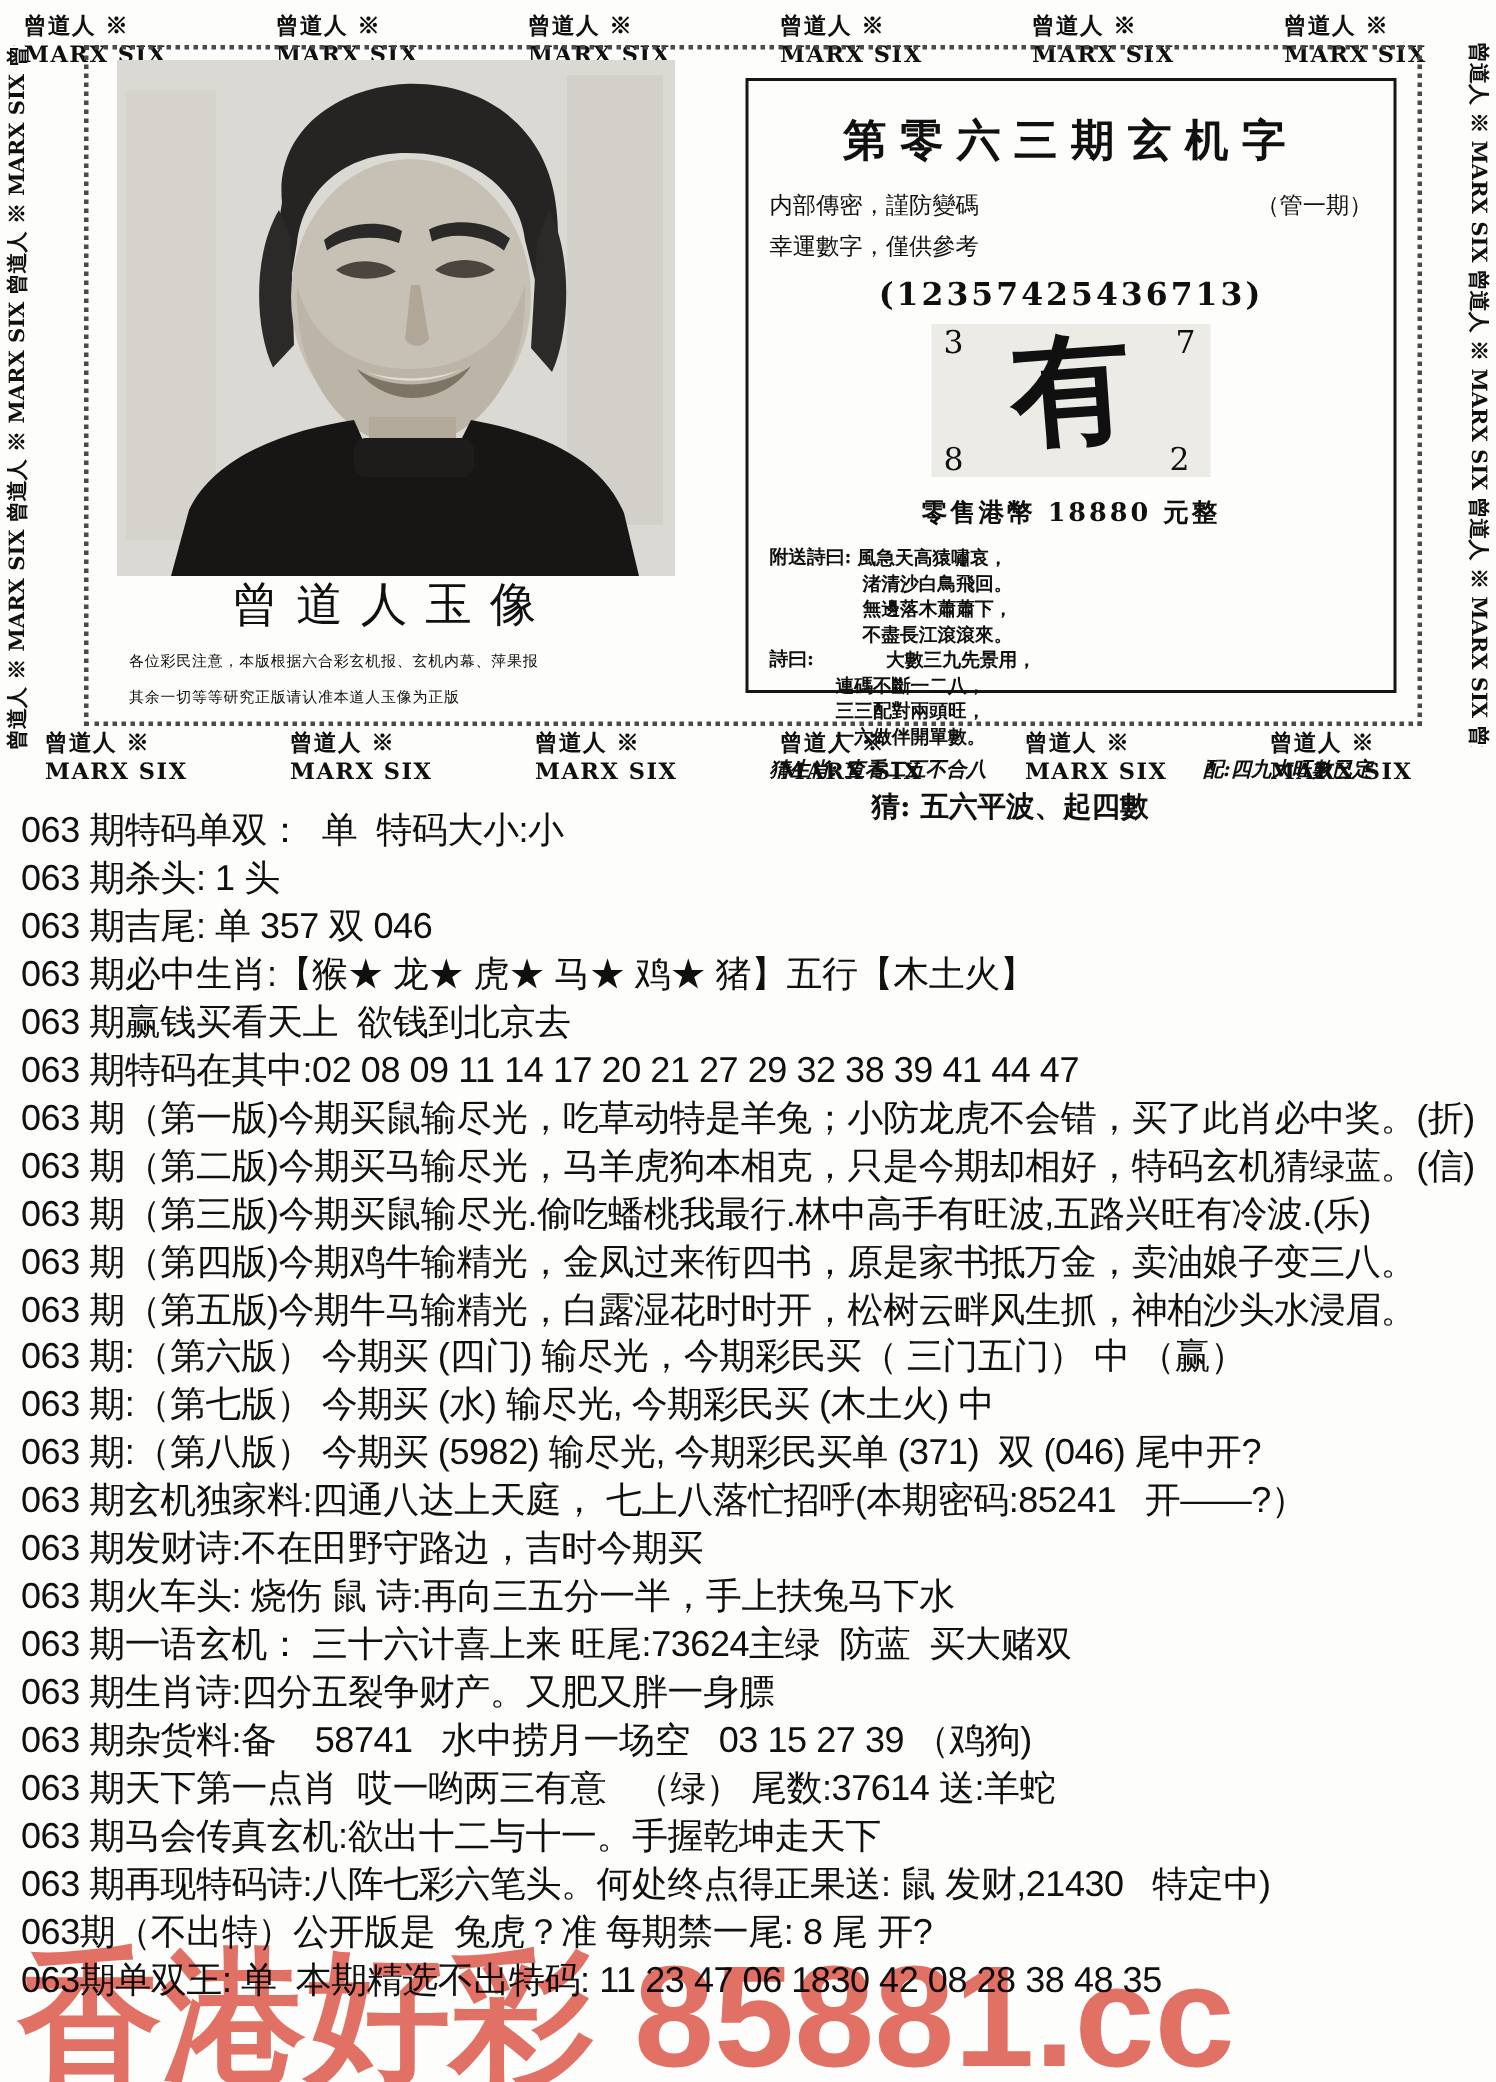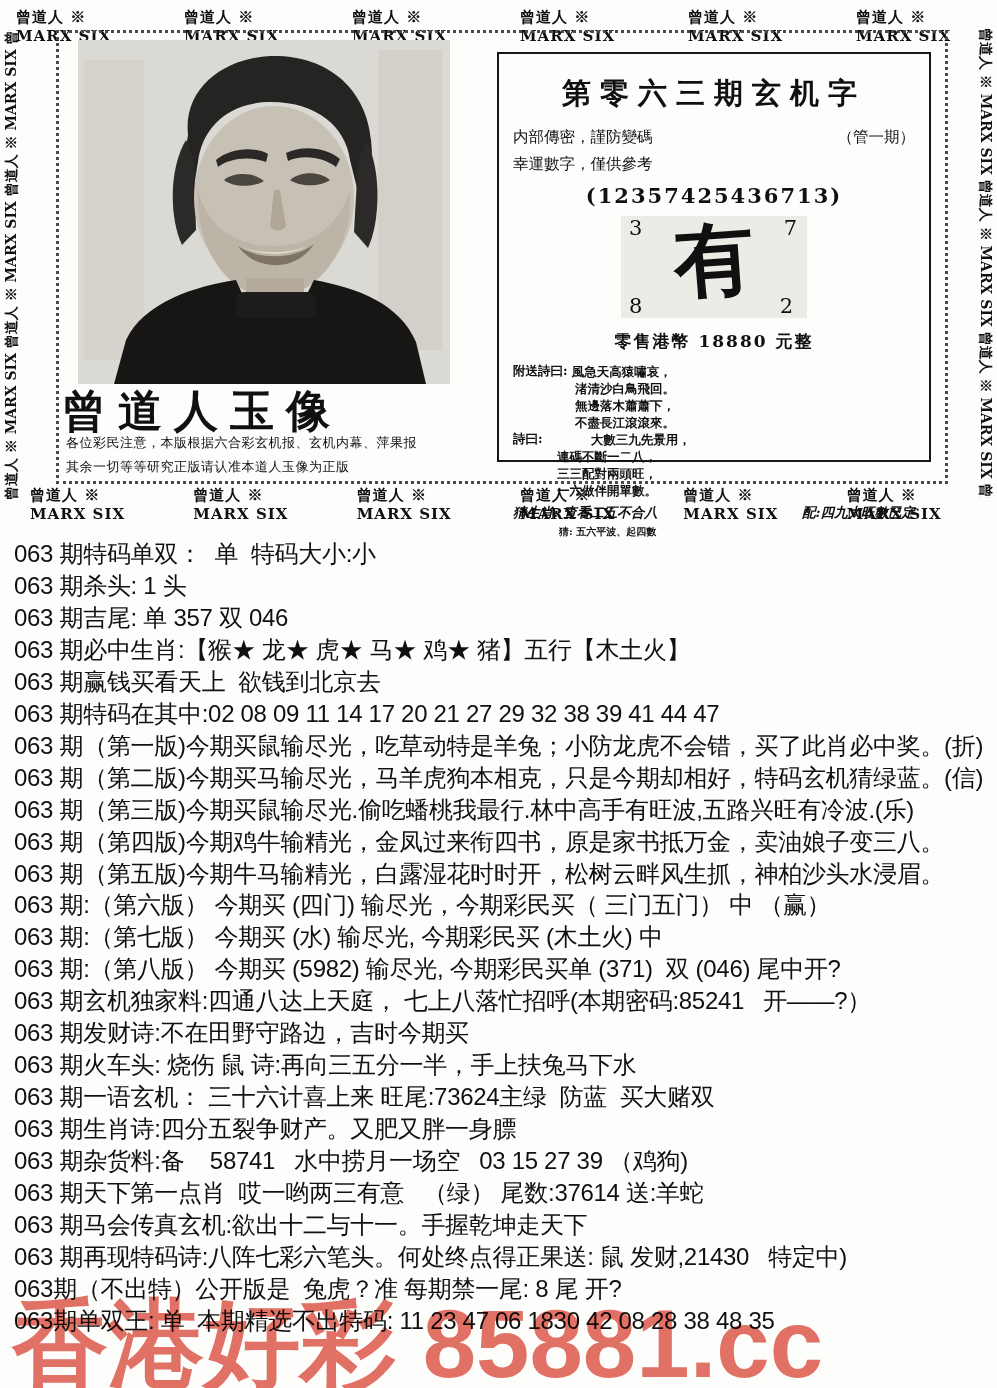--- a/index.html
+++ b/index.html
@@ -13,24 +13,24 @@
   .h-border.bottom{top:486px;left:30px;right:30px;}
   .v-border{position:absolute;width:470px;font-size:14px;font-weight:bold;
             white-space:nowrap;overflow:hidden;font-family:"DejaVu Serif",serif;}
   .v-border.left{left:3px;top:500px;transform:rotate(-90deg);transform-origin:0 0;}
   .v-border.right{left:994px;top:28px;transform:rotate(90deg);transform-origin:0 0;}
   .frame{position:absolute;left:56px;top:30px;width:886px;height:448px;
          border:3px dotted #4a4a4a;}
   
   .photo{position:absolute;left:78px;top:40px;width:372px;height:344px;}
   .photo svg{display:block;width:100%;height:100%;}
-  .photo-caption{position:absolute;left:62px;top:382px;width:400px;
-                 font-size:44px;font-weight:bold;font-family:"DejaVu Serif",serif;
+  .photo-caption{position:absolute;left:62px;top:382px;width:400px;text-align:center;
+                 font-size:31px;font-weight:normal;font-family:"DejaVu Serif",serif;
                  letter-spacing:12px;}
-  .photo-note{position:absolute;left:66px;font-size:13px;letter-spacing:.5px;
+  .photo-note{position:absolute;left:86px;font-size:10px;letter-spacing:.5px;
               font-family:"DejaVu Serif",serif;}
   .photo-note.n1{top:434px;}
   .photo-note.n2{top:458px;}
   
   .mbox{position:absolute;left:497px;top:52px;width:434px;height:410px;
         border:2px solid #161616;box-sizing:border-box;padding:8px 14px 0 14px;}
   .mbox-title{text-align:center;font-size:29px;font-weight:bold;letter-spacing:9px;
               font-family:"DejaVu Serif",serif;margin-top:12px;}
   .mbox-sub{display:flex;justify-content:space-between;font-size:15.5px;margin-top:13px;
             font-family:"DejaVu Serif",serif;}
@@ -51,21 +51,21 @@
   .poems{display:flex;margin-top:10px;font-size:12.5px;font-family:"DejaVu Serif",serif;
          font-weight:bold;flex-direction:column;}
   .poem-col{width:50%;}
   .poem-first{display:flex;}
   .poem-label{white-space:nowrap;margin-right:4px;}
   .poem-line{margin-left:62px;line-height:17px;}
   .poem-col.right .poem-line{margin-left:44px;}
   .poem-line.first{margin-left:0;line-height:17px;}
   .guess-row{display:flex;justify-content:space-between;font-size:13.5px;margin-top:5px;
              font-family:"DejaVu Serif",serif;font-weight:bold;font-style:italic;}
-  .guess2{font-size:10px;margin-left:46px;margin-top:3px;
+  .guess2{font-size:19px;margin-left:68px;margin-top:3px;
           font-family:"DejaVu Serif",serif;font-weight:bold;}
   
   .body-lines{position:absolute;left:14px;top:538px;right:4px;font-size:24px;
               line-height:31.95px;font-weight:400;letter-spacing:-0.3px;}
   .body-lines div{white-space:pre;overflow:hidden;}
   
   .watermark{position:absolute;left:12px;top:1281px;font-size:96px;font-weight:bold;
              white-space:nowrap;color:#dd4a3c;opacity:.78;mix-blend-mode:multiply;
              font-family:"Liberation Sans",sans-serif;}
 </style>

